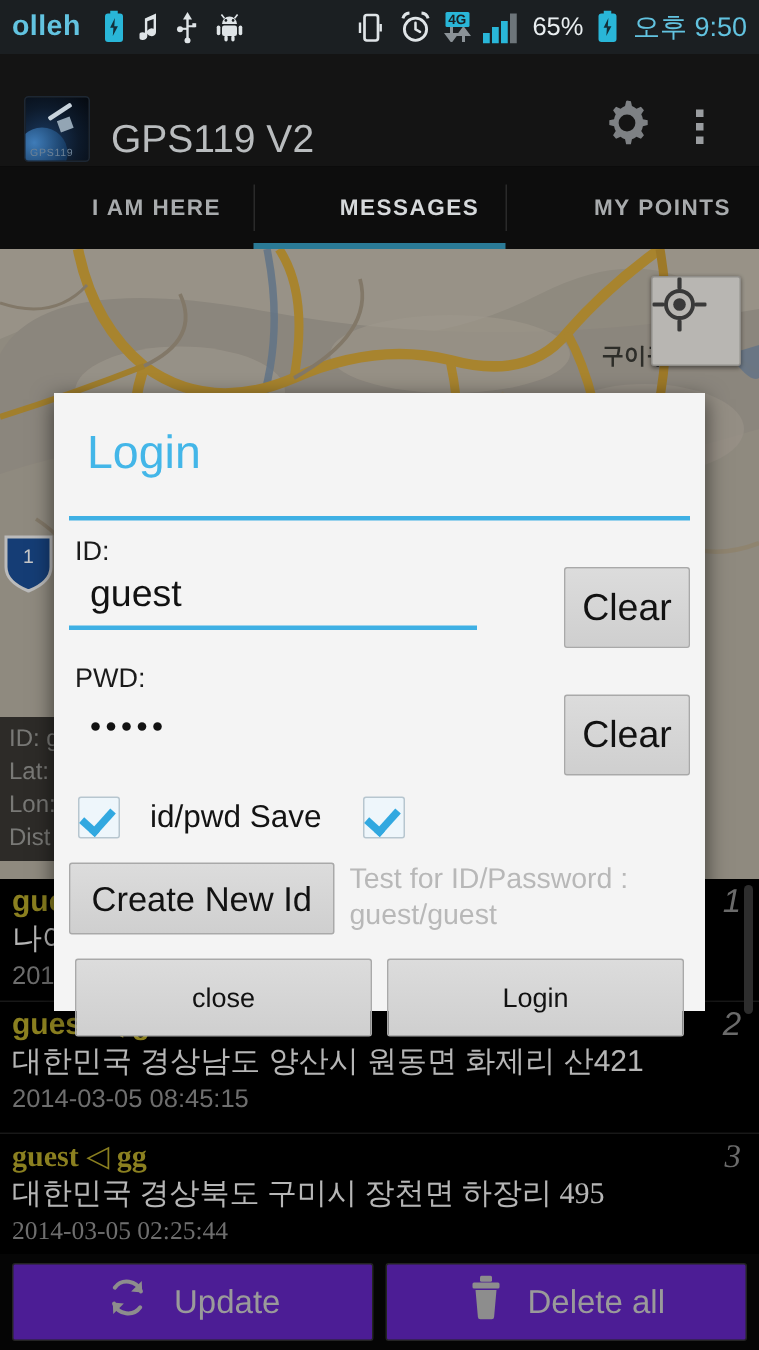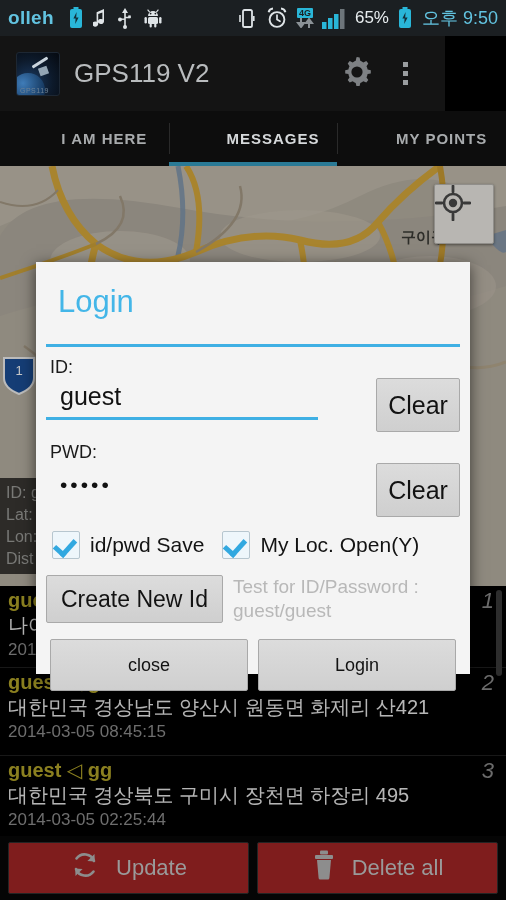--- a/index.html
+++ b/index.html
@@ -20,22 +20,22 @@
   .sicon{display:inline-flex;align-items:center;justify-content:center;margin:0 5px;}
   .sicon svg{display:block;}
   .spacer{flex:1 1 auto;}
   .batt-pct{color:#e9eef0;font-size:17px;margin-left:2px;margin-right:4px;}
   .clock{color:#62c3e0;font-size:18px;margin-left:5px;white-space:nowrap;}
   .net4g{display:flex;flex-direction:column;align-items:center;margin:0 3px;}
   .net4g .lbl{background:#29b6d8;color:#1b1f22;font-size:9px;font-weight:bold;line-height:10px;padding:0 2px;border-radius:1px;}
 
   
   .actionbar{
-    position:absolute;left:0;top:36px;width:445px;height:75px;
-    background:#141414;display:flex;align-items:center;padding:16px 16px;box-sizing:border-box;
+    position:absolute;left:0;top:36px;width:506px;height:75px;
+    background:#141414;display:flex;align-items:flex-end;padding:3px 16px;box-sizing:border-box;
   }
   .app-logo{
     width:42px;height:42px;border-radius:3px;margin-right:14px;flex:none;
     background:radial-gradient(circle at 30% 70%, #1b3b63 0%, #0d1a2b 55%, #05090f 100%);
     position:relative;overflow:hidden;border:1px solid #1d2733;
   }
   .app-logo .globe{position:absolute;left:-6px;bottom:-12px;width:34px;height:34px;border-radius:50%;
     background:radial-gradient(circle at 35% 30%, #3f7cb8, #14365c 70%);}
   .app-logo .sat{position:absolute;left:14px;top:8px;width:18px;height:3px;background:#c9d4dd;transform:rotate(-33deg);border-radius:1px;}
   .app-logo .sat2{position:absolute;left:22px;top:14px;width:9px;height:8px;background:#93a5b4;transform:rotate(-20deg);}
@@ -73,21 +73,21 @@
   .msg .who{color:#b2a429;font-size:20px;font-weight:bold;}
   .msg .who .arr{font-weight:normal;}
   .msg .addr{color:#e9e9e9;font-size:20px;line-height:26px;}
   .msg .ts{color:#8d8d8d;font-size:17px;line-height:24px;}
   .msg .idx{position:absolute;right:12px;top:2px;color:#8a8a8a;font-size:22px;font-style:italic;}
   .msg .sep{position:absolute;left:0;right:0;bottom:0;height:1px;background:#1f1f1f;}
 
   
   .bottombar{position:absolute;left:0;bottom:0;width:506px;height:64px;background:#050505;
     display:flex;gap:8px;padding:6px 8px;box-sizing:border-box;}
-  .bbtn{flex:1 1 0;background:#7f1d1d;border:1px solid #242424;border-radius:2px;
+  .bbtn{flex:1 1 0;background:#4c1d95;border:1px solid #242424;border-radius:2px;
     display:flex;align-items:center;justify-content:center;gap:16px;color:#9a9a9a;font-size:22px;}
 
   
   .dim{position:absolute;left:0;top:166px;width:506px;height:670px;background:rgba(0,0,0,.22);}
   .dialog{
     position:absolute;left:36px;top:262px;width:434px;height:412px;
     background:#f4f4f4;box-shadow:0 3px 14px rgba(0,0,0,.6);
     box-sizing:border-box;
   }
   .dlg-title{color:#43b6e8;font-size:31px;padding:22px 0 0 22px;font-weight:normal;}
@@ -102,21 +102,21 @@
     width:272px;box-sizing:border-box;outline:none;
     font-family:"Liberation Sans","DejaVu Sans",sans-serif;
   }
   .inp.plain{border-bottom:0;letter-spacing:3px;font-size:21px;padding-top:10px;}
   .btn{
     background:linear-gradient(#dcdcdc,#cfcfcf);border:1px solid #a9a9a9;border-radius:2px;
     color:#121212;font-size:25px;padding:20px 20px;box-sizing:border-box;
     font-family:"Liberation Sans","DejaVu Sans",sans-serif;
   }
   .btn-clear{width:84px;height:54px;display:flex;align-items:center;justify-content:center;}
-  .checks{display:flex;align-items:center;gap:10px;margin:14px 0 0 6px;}
+  .checks{display:flex;align-items:center;gap:20px;margin:14px 0 0 6px;}
   .cb{width:26px;height:26px;background:#eef6fb;border:1px solid #b7c6cf;border-radius:2px;
       position:relative;flex:none;}
   .cb:after{content:"";position:absolute;left:5px;top:3px;width:9px;height:16px;
       border:solid #31a8e0;border-width:0 5px 5px 0;transform:rotate(42deg);}
   .cb-label{font-size:21px;color:#131313;}
   .midrow{display:flex;align-items:flex-end;margin:14px 0 0 0;}
   .btn-newid{height:48px;display:flex;align-items:center;justify-content:center;padding:0 14px;font-size:23px;}
   .hint{color:#b8b8b8;font-size:19px;line-height:24px;margin-left:10px;padding-top:2px;}
   .footrow{display:flex;gap:10px;margin:16px 4px 0 4px;}
   .btn-foot{flex:1 1 0;height:52px;display:flex;align-items:center;justify-content:center;font-size:18px;}
@@ -331,21 +331,21 @@
         <span>guest</span>
         <span class="arr">◁</span>
         <span>guest</span>
       </div>
       <div class="addr">대한민국 경상남도 양산시 원동면 화제리 산421</div>
       <div class="ts">2014-03-05 08:45:15</div>
       <div class="idx">2</div>
       <div class="sep"></div>
     </div>
 
-    <div class="msg" style="height:88px;">
+    <div class="msg" style="height:88px;font-family:Liberation Serif, serif;">
       <div class="who">
         <span>guest</span>
         <span class="arr">◁</span>
         <span>gg</span>
       </div>
       <div class="addr">대한민국 경상북도 구미시 장천면 하장리 495</div>
       <div class="ts">2014-03-05 02:25:44</div>
       <div class="idx">3</div>
     </div>
 
@@ -402,21 +402,20 @@
         </div>
         <div class="btn btn-clear">
           <span>Clear</span>
         </div>
       </div>
 
       <div class="checks">
         <span class="cb"></span>
         <span class="cb-label">id/pwd Save</span>
         <span class="cb" style="margin-left:8px;"></span>
-        <span class="cb-label">My Loc. Open(Y)</span>
       </div>
 
       <div class="midrow">
         <div class="btn btn-newid">
           <span>Create New Id</span>
         </div>
         <div class="hint">
           <div>Test for ID/Password :</div>
           <div>guest/guest</div>
         </div>

